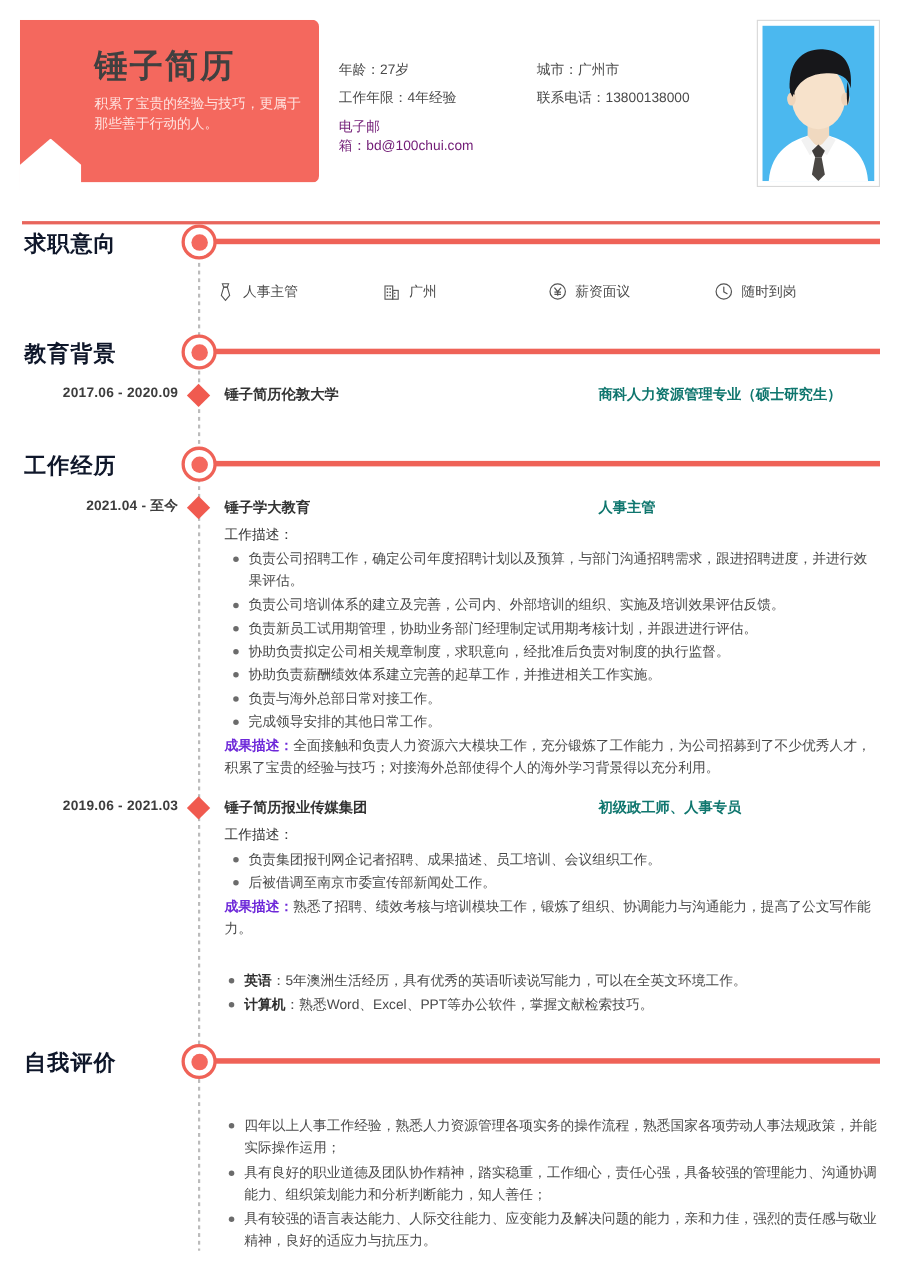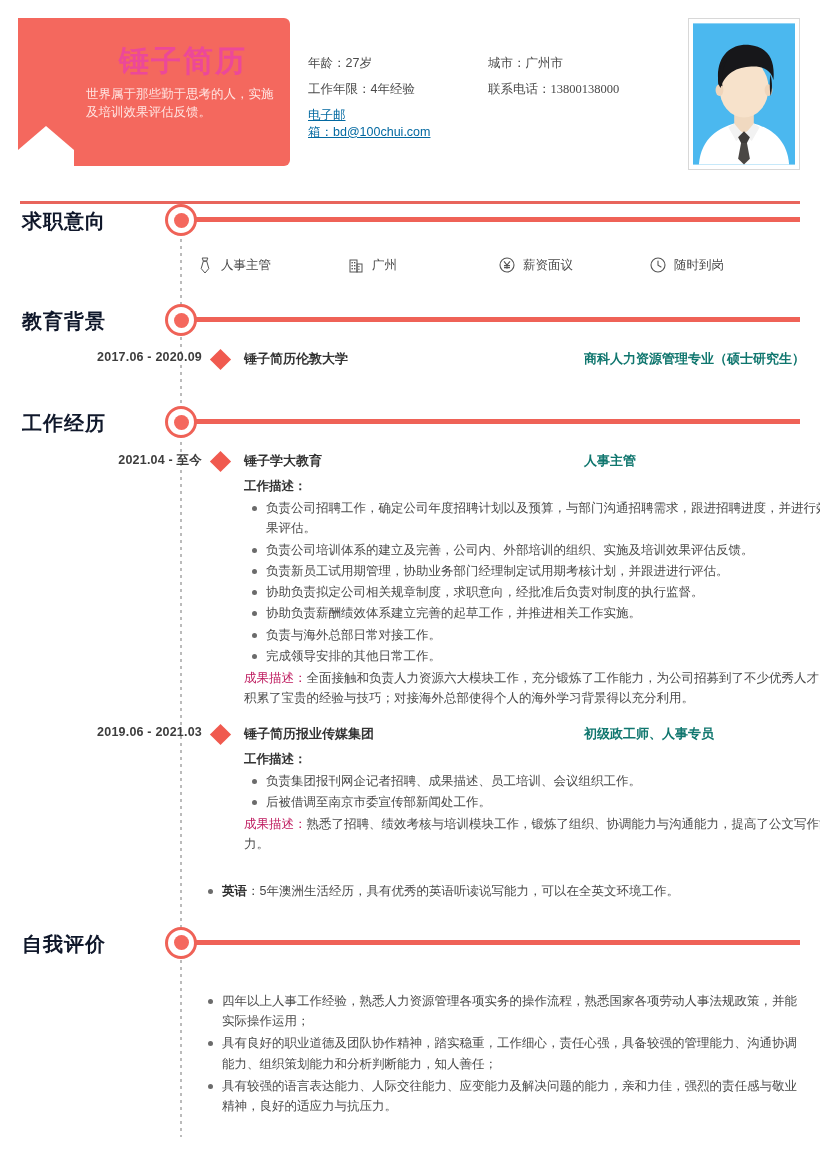--- a/index.html
+++ b/index.html
@@ -52,38 +52,38 @@
   .ribbon-notch {
     position: absolute;
     left: 0; top: 108px;
     width: 56px; height: 50px;
     background: #ffffff;
     -webkit-clip-path: polygon(0 24px, 28px 0, 56px 24px, 56px 50px, 0 50px);
             clip-path: polygon(0 24px, 28px 0, 56px 24px, 56px 50px, 0 50px);
   }
   .ribbon-text { position: absolute; left: 68px; top: 26px; width: 196px; }
   .resume-title {
-    font-size: 30px; font-weight: bold; color: #ec4899;
-    letter-spacing: 2px; line-height: 1.1; margin-left: 33px;
+    font-size: 30px; font-weight: bold; color: #404040;
+    letter-spacing: 2px; line-height: 1.1;
   }
   .resume-motto {
     margin-top: 9px;
     font-size: 12.5px; color: #ffe3e0; line-height: 1.42;
   }
 
   .info-grid {
     position: absolute;
     left: 308px; top: 55px;
     width: 350px;
   }
   .info-row { display: flex; margin-bottom: 9px; }
   .info-cell { font-size: 12.5px; color: #4a4a4a; line-height: 1.35; }
   .info-cell.c1 { width: 180px; }
-  .info-cell.c2 { width: 170px; font-family: Liberation Serif, serif; }
-  .info-email { font-size: 12.5px; color: #0369a1; line-height: 1.35; width: 150px; text-decoration: underline; }
+  .info-cell.c2 { width: 170px; }
+  .info-email { font-size: 12.5px; color: #701a75; line-height: 1.35; width: 150px; }
 
   .avatar {
     position: absolute;
     right: 20px; top: 18px;
     width: 112px; height: 152px;
     border: 1px solid #d8d8d8;
     background: #ffffff;
     padding: 4px;
   }
   .avatar svg { display: block; width: 100%; height: 100%; }
@@ -151,21 +151,21 @@
     width: 151px;
     font-size: 12.5px; color: #4a4a4a;
   }
   .intent-item .ico {
     display: inline-flex; align-items: center; justify-content: center;
     width: 18px; height: 18px; margin-right: 7px;
     color: #555;
   }
   .intent-item .ico svg { display: block; }
 
-  .entry { position: relative; margin-top: 4px; min-height: 30px; margin-left: 40px; }
+  .entry { position: relative; margin-top: 4px; min-height: 30px; }
   .entry-date {
     position: absolute;
     left: 12px; top: 0;
     width: 150px;
     text-align: right;
     font-size: 12.5px; font-weight: bold; color: #3d3d3d;
     letter-spacing: 0.2px;
   }
   .entry-diamond {
     position: absolute;
@@ -178,21 +178,21 @@
   .entry-head { position: relative; height: 20px; }
   .entry-org {
     position: absolute; left: 0; top: 0;
     font-size: 13px; font-weight: bold; color: #333;
   }
   .entry-role {
     position: absolute; left: 340px; top: 0;
     font-size: 13px; font-weight: bold; color: #0f766e;
   }
   .sub-label {
-    font-size: 12.5px; font-weight: bold; color: #333;
+    font-size: 12.5px; font-weight: normal; color: #333;
     margin: 6px 0 3px;
   }
   ul.bullets { list-style: none; margin: 0 0 0 4px; padding: 0; }
   ul.bullets li {
     position: relative;
     padding-left: 18px;
     font-size: 12.5px; line-height: 1.62; color: #4a4a4a;
     margin-bottom: 1px;
   }
   ul.bullets li::before {
@@ -201,42 +201,42 @@
     left: 4px; top: 8px;
     width: 5px; height: 5px;
     border-radius: 50%;
     background: #6b6b6b;
   }
   ul.bullets li b { font-weight: bold; color: #2f2f2f; }
   .achieve {
     font-size: 12.5px; line-height: 1.62; color: #4a4a4a;
     margin-top: 2px;
   }
-  .achieve b { font-weight: normal; color: #be185d; }
+  .achieve b { font-weight: bold; color: #6d28d9; }
 
   .plain-list { margin: 14px 0 0 200px; width: 600px; }
   .selfeval-list { margin: 22px 0 0 200px; width: 600px; }
   .plain-list ul.bullets li,
   .selfeval-list ul.bullets li { margin-bottom: 2px; }
 </style>
 </head>
 <body>
 
 <div id="page">
 
   <div class="header">
 
     <div class="ribbon-wrap">
       <div class="ribbon-fold-a"></div>
       <div class="ribbon-fold-b"></div>
       <div class="ribbon-body"></div>
       <div class="ribbon-notch"></div>
       <div class="ribbon-text">
         <div class="resume-title">锤子简历</div>
-        <div class="resume-motto">世界属于那些勤于思考的人，实施及培训效果评估反馈。</div>
+        <div class="resume-motto">积累了宝贵的经验与技巧，更属于那些善于行动的人。</div>
       </div>
     </div>
 
     <div class="info-grid">
       <div class="info-row">
         <div class="info-cell c1">年龄：27岁</div>
         <div class="info-cell c2">城市：广州市</div>
       </div>
       <div class="info-row">
         <div class="info-cell c1">工作年限：4年经验</div>
@@ -402,20 +402,21 @@
         </ul>
         <div class="achieve"><b>成果描述：</b><span>熟悉了招聘、绩效考核与培训模块工作，锻炼了组织、协调能力与沟通能力，提高了公文写作能力。</span></div>
       </div>
     </div>
   </div>
 
   <div class="section" style="margin-top:26px">
     <div class="plain-list">
       <ul class="bullets">
         <li><b>英语</b><span>：</span><span>5年澳洲生活经历，具有优秀的英语听读说写能力，可以在全英文环境工作。</span></li>
+        <li><b>计算机</b><span>：</span><span>熟悉Word、Excel、PPT等办公软件，掌握文献检索技巧。</span></li>
       </ul>
     </div>
   </div>
 
   <div class="section" style="margin-top:22px">
     <div class="sec-head">
       <div class="sec-title">自我评价</div>
       <div class="sec-marker">
           <i></i>
         </div>

